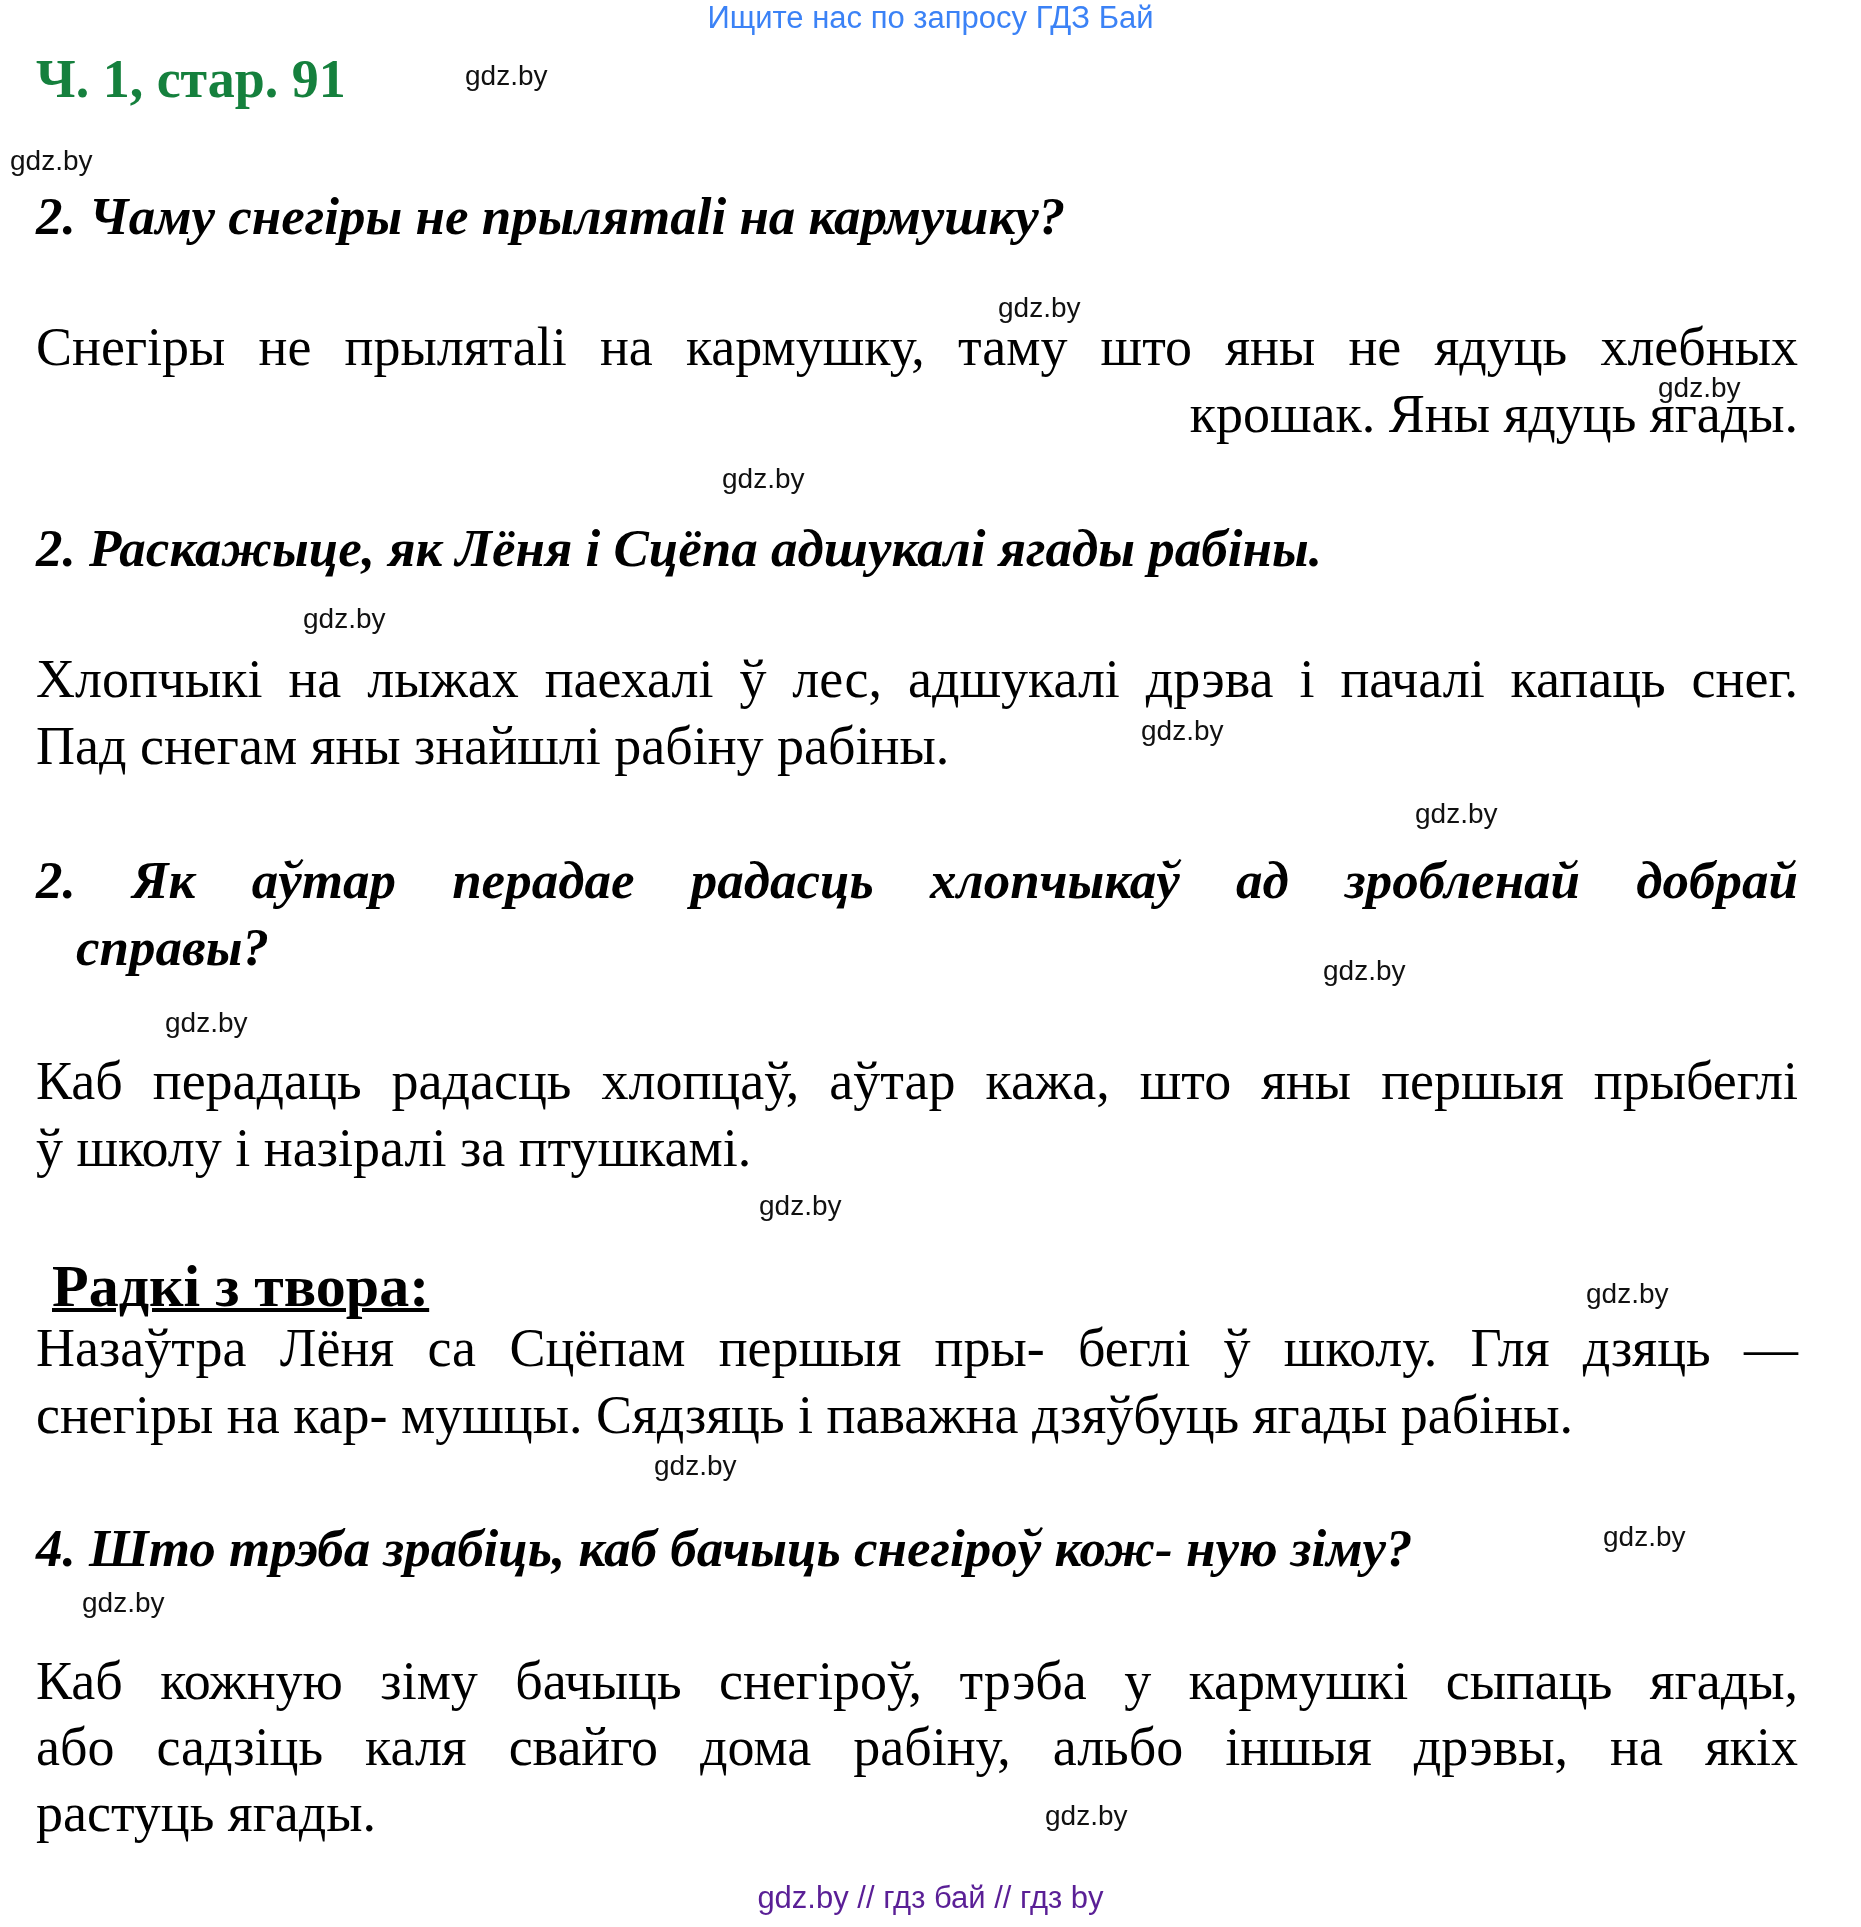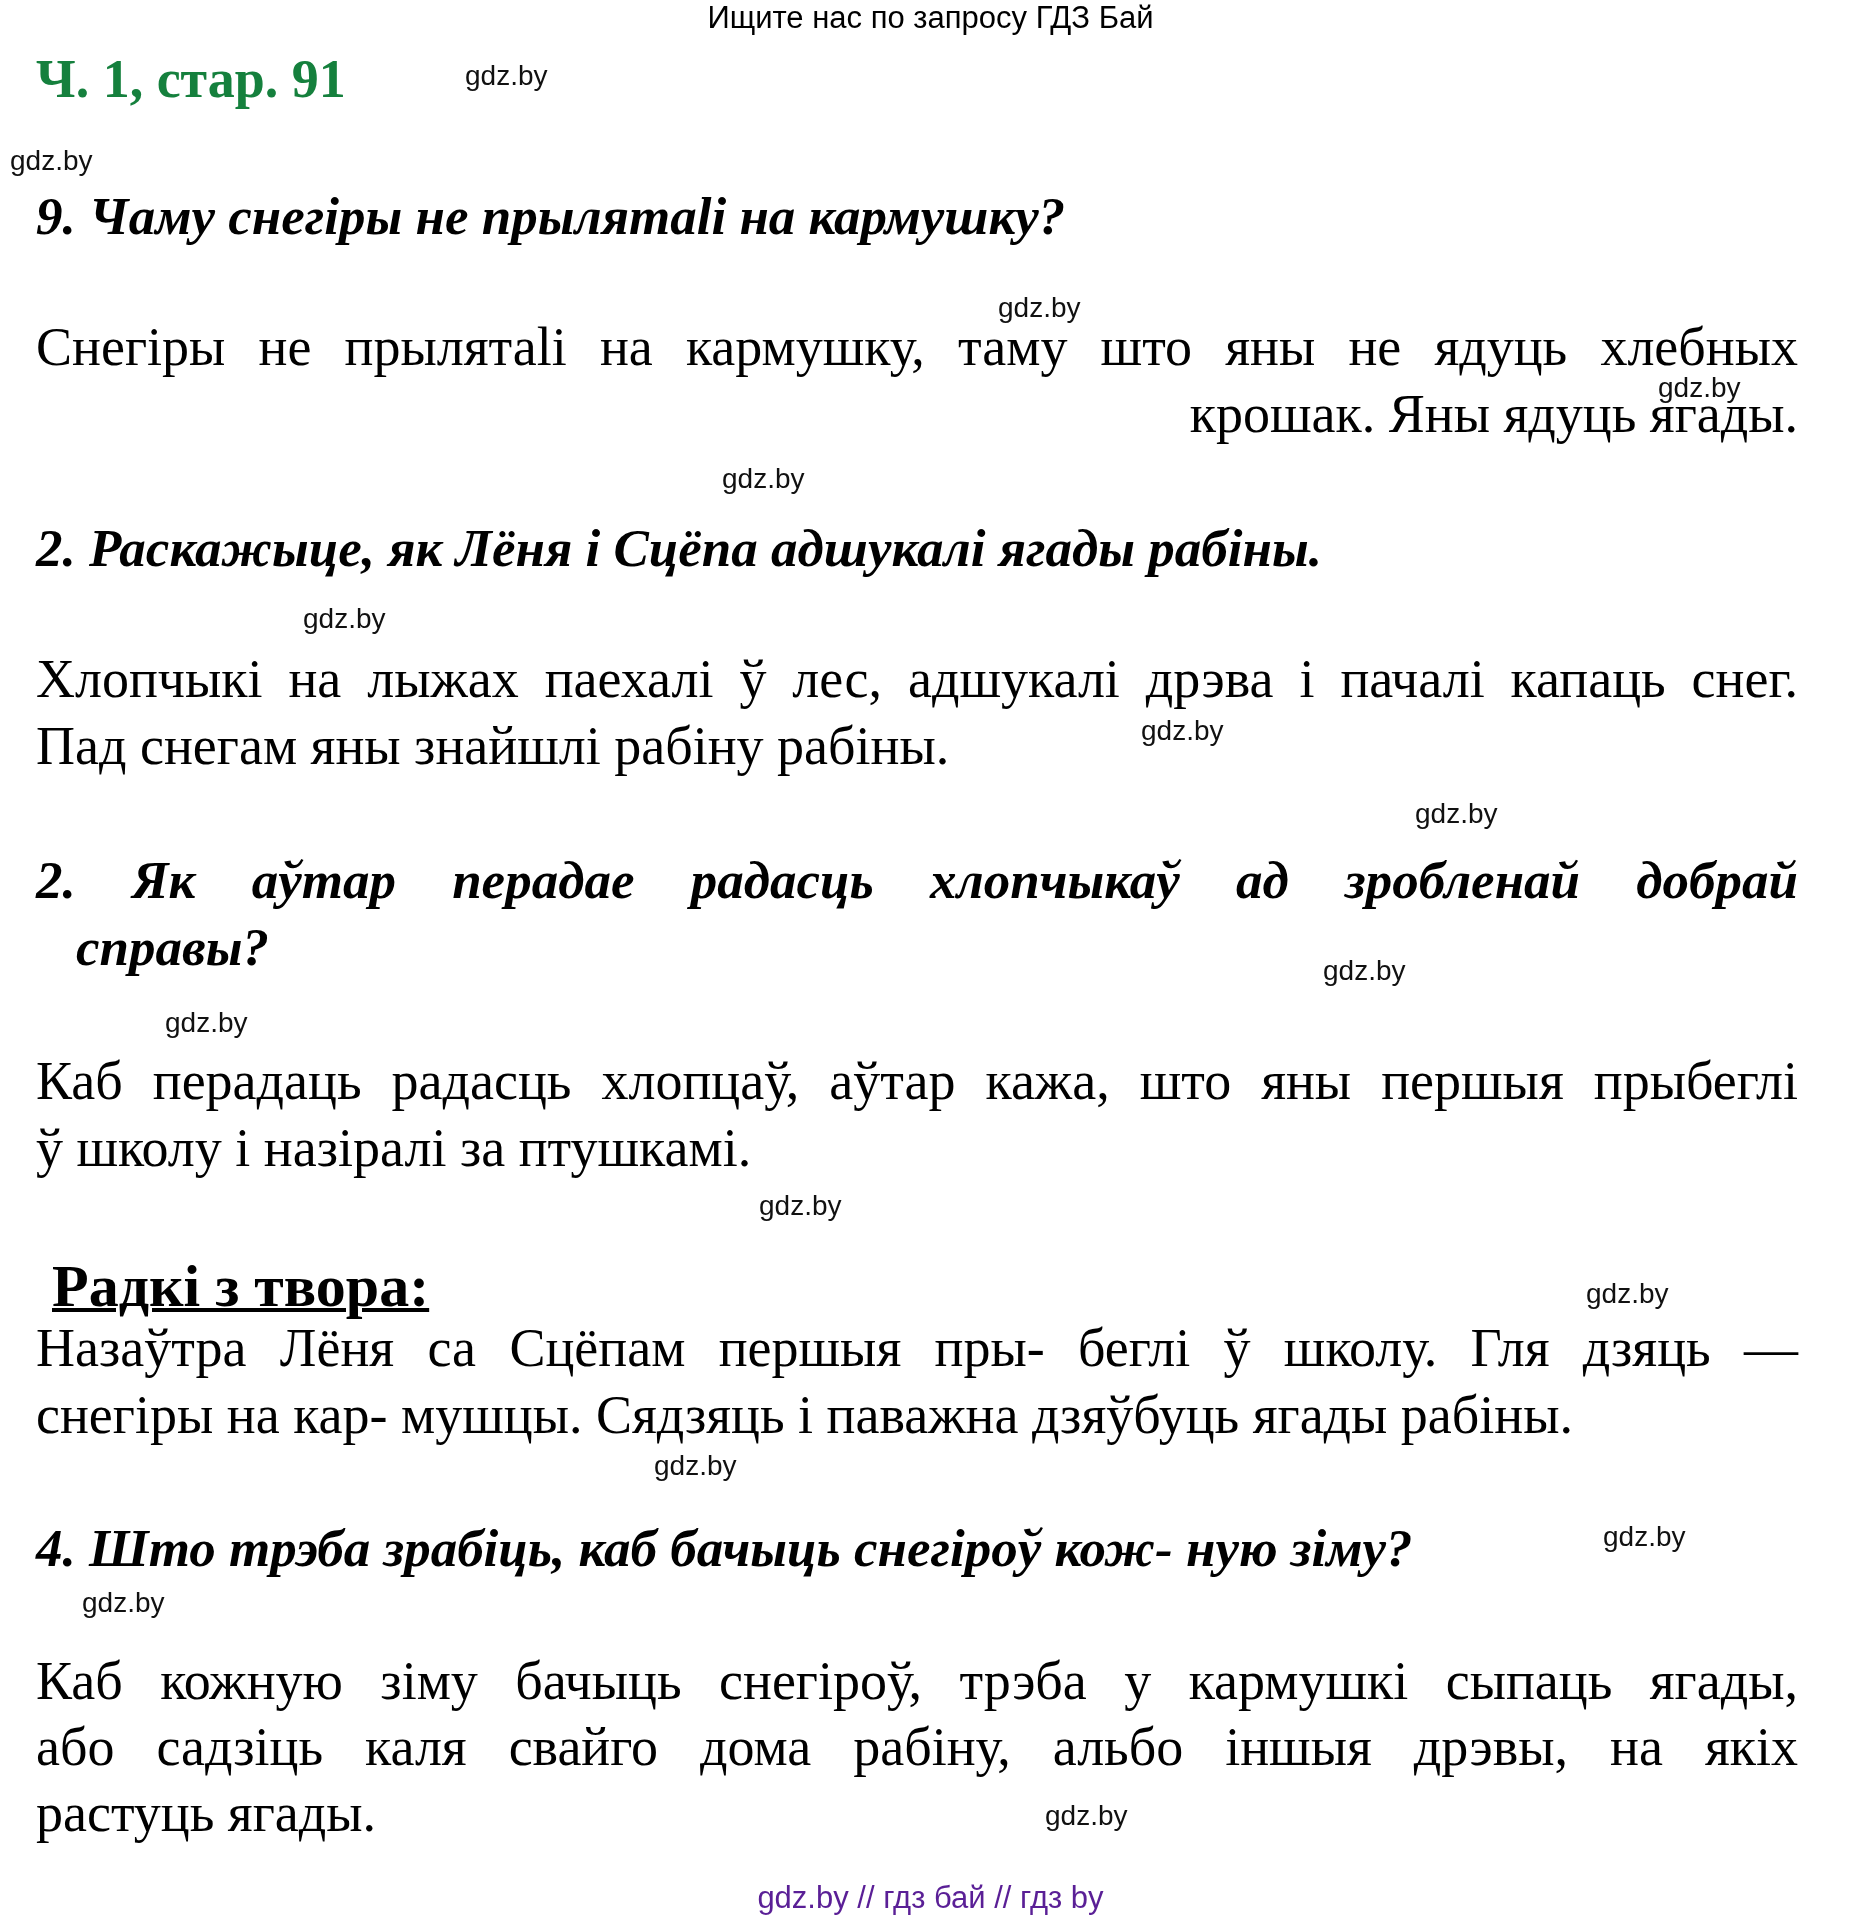--- a/index.html
+++ b/index.html
@@ -1,18 +1,18 @@
 <!DOCTYPE html>
 <html><head>
 <meta charset="utf-8">
 <style>
   html, body { margin:0; padding:0; background:#ffffff; }
   body { width:1861px; height:1927px; position:relative; overflow:hidden; }
   .abs { position:absolute; white-space:nowrap; }
-  .top-banner { color:#000000; font-family:"Liberation Sans", sans-serif; font-size:31px; left:0; width:1861px; text-align:center; top:0px; }
+  .top-banner { color:#3b82f6; font-family:"Liberation Sans", sans-serif; font-size:31px; left:0; width:1861px; text-align:center; top:0px; }
   .title { color:#15803d; font-family:"Liberation Serif", serif; font-weight:bold; font-size:54px; left:36px; top:48px; }
   .wm { color:#111; font-family:"Liberation Sans", sans-serif; font-size:28px; }
   .q { font-family:"Liberation Serif", serif; font-weight:bold; font-style:italic; font-size:53px; color:#000; left:36px; }
   .ans { font-family:"Liberation Serif", serif; font-size:54px; color:#000; left:36px; width:1762px; }
   .justify { text-align:justify; text-align-last:justify; white-space:normal; }
   .heading-u { font-family:"Liberation Serif", serif; font-weight:bold; font-size:60px; text-decoration:underline; text-decoration-thickness:4px; left:52px; }
   .footer { color:#5a1f96; font-family:"Liberation Sans", sans-serif; font-size:31px; left:0; width:1861px; text-align:center; }
 </style>
 </head>
 <body>
@@ -31,21 +31,21 @@
 <div class="abs wm" style="left:1415px;top:798px;">gdz.by</div>
 <div class="abs wm" style="left:1323px;top:955px;">gdz.by</div>
 <div class="abs wm" style="left:165px;top:1007px;">gdz.by</div>
 <div class="abs wm" style="left:759px;top:1190px;">gdz.by</div>
 <div class="abs wm" style="left:1586px;top:1278px;">gdz.by</div>
 <div class="abs wm" style="left:654px;top:1450px;">gdz.by</div>
 <div class="abs wm" style="left:1603px;top:1521px;">gdz.by</div>
 <div class="abs wm" style="left:82px;top:1587px;">gdz.by</div>
 <div class="abs wm" style="left:1045px;top:1800px;">gdz.by</div>
 
-<div class="abs q" style="top:186px;">9.  Чаму снегіры не прылятаlі на кармушку?</div>
+<div class="abs q" style="top:186px;">2.  Чаму снегіры не прылятаlі на кармушку?</div>
 <div class="abs ans justify" style="top:316px;">Снегіры не прылятаlі  на кармушку, таму што яны не ядуць хлебных</div>
 <div class="abs ans" style="top:383px;text-align:right;">крошак. Яны ядуць ягады.</div>
 
 <div class="abs q" style="top:518px;">2.  Раскажыце, як Лёня і Сцёпа адшукалі ягады рабіны.</div>
 <div class="abs ans justify" style="top:648px;">Хлопчыкі на лыжах паехалі ў лес, адшукалі дрэва і пачалі капаць снег.</div>
 <div class="abs ans" style="top:715px;">Пад снегам яны знайшлі рабіну рабіны.</div>
 
 <div class="abs q justify" style="top:850px; width:1762px;">2.  Як  аўтар  перадае  радасць  хлопчыкаў  ад зробленай добрай</div>
 <div class="abs q" style="top:917px;margin-left:40px;">справы?</div>
 <div class="abs ans justify" style="top:1050px;">Каб перадаць радасць хлопцаў, аўтар кажа, што яны першыя прыбеглі</div>

